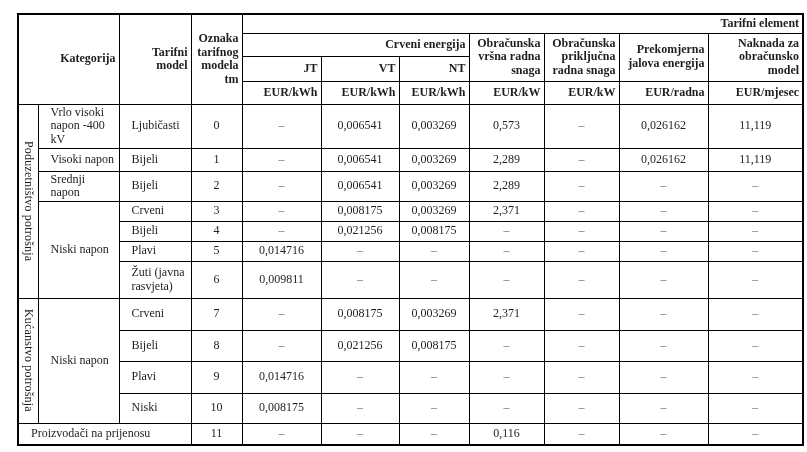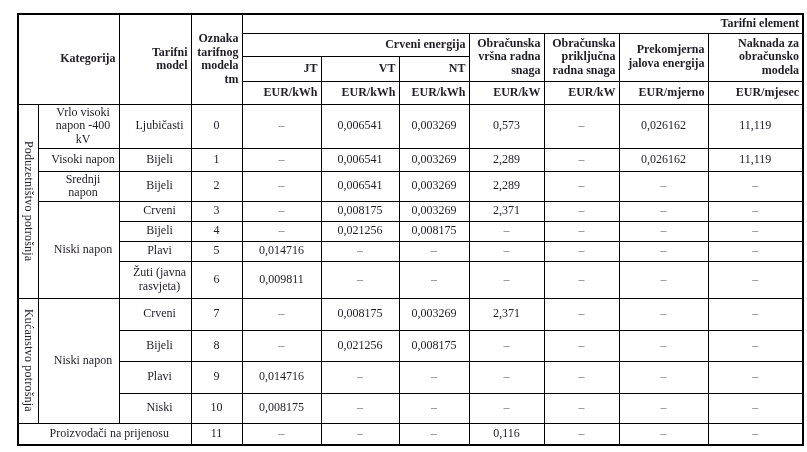--- a/index.html
+++ b/index.html
@@ -1,21 +1,21 @@
 <!DOCTYPE html>
 <html><head>
 <meta charset="utf-8">
 <style>
   html,body{margin:0;padding:0;background:#ffffff;}
   body{width:807px;height:452px;position:relative;font-family:"Liberation Serif","DejaVu Serif",serif;color:#1f1c24;}
   .table-wrap{position:absolute;left:17px;top:13px;}
   table{border-collapse:collapse;table-layout:fixed;width:785px;border:2px solid #000;}
   th,td{border:1px solid #000;padding:1px 3px;font-size:12px;line-height:1.13;vertical-align:middle;text-align:center;overflow:hidden;}
   th{font-weight:bold;text-align:right;}
-  td.left{text-align:center;padding-left:12px;margin-top:12px;}
+  td.left{text-align:left;padding-left:12px;margin-top:12px;}
   td.vtext{writing-mode:vertical-rl;text-align:center;padding:2px 0;width:20px;letter-spacing:0.2px;}
   td.dash{color:#6e6e6e;}
   tr.hr1{height:19px;} tr.hr2{height:23px;} tr.hr3{height:25px;} tr.hr4{height:23px;padding-left:28px;}
 </style>
 </head>
 <body>
 
 <div class="table-wrap">
 <table>
   <colgroup>
@@ -36,34 +36,34 @@
       <th colspan="2" rowspan="4">Kategorija</th>
       <th rowspan="4">Tarifni model</th>
       <th rowspan="4">Oznaka tarifnog modela tm</th>
       <th colspan="7">Tarifni element</th>
     </tr>
     <tr class="hr2">
       <th colspan="3">Crveni energija</th>
       <th rowspan="2">Obračunska vršna radna snaga</th>
       <th rowspan="2">Obračunska priključna radna snaga</th>
       <th rowspan="2">Prekomjerna jalova energija</th>
-      <th rowspan="2">Naknada za obračunsko modela</th>
+      <th rowspan="2">Naknada za obračunsko model</th>
     </tr>
     <tr class="hr3">
       <th>JT</th>
       <th>VT</th>
       <th>NT</th>
     </tr>
     <tr class="hr4">
       <th>EUR/kWh</th>
       <th>EUR/kWh</th>
       <th>EUR/kWh</th>
       <th>EUR/kW</th>
       <th>EUR/kW</th>
-      <th>EUR/mjerno</th>
+      <th>EUR/radna</th>
       <th>EUR/mjesec</th>
     </tr>
   </thead>
   <tbody>
     <tr style="height:44px">
       <td class="vtext" rowspan="7">Poduzetništvo potrošnja</td>
       <td class="left">Vrlo visoki napon -400 kV</td>
       <td class="left">Ljubičasti</td>
       <td>0</td>
       <td class="dash">–</td>

